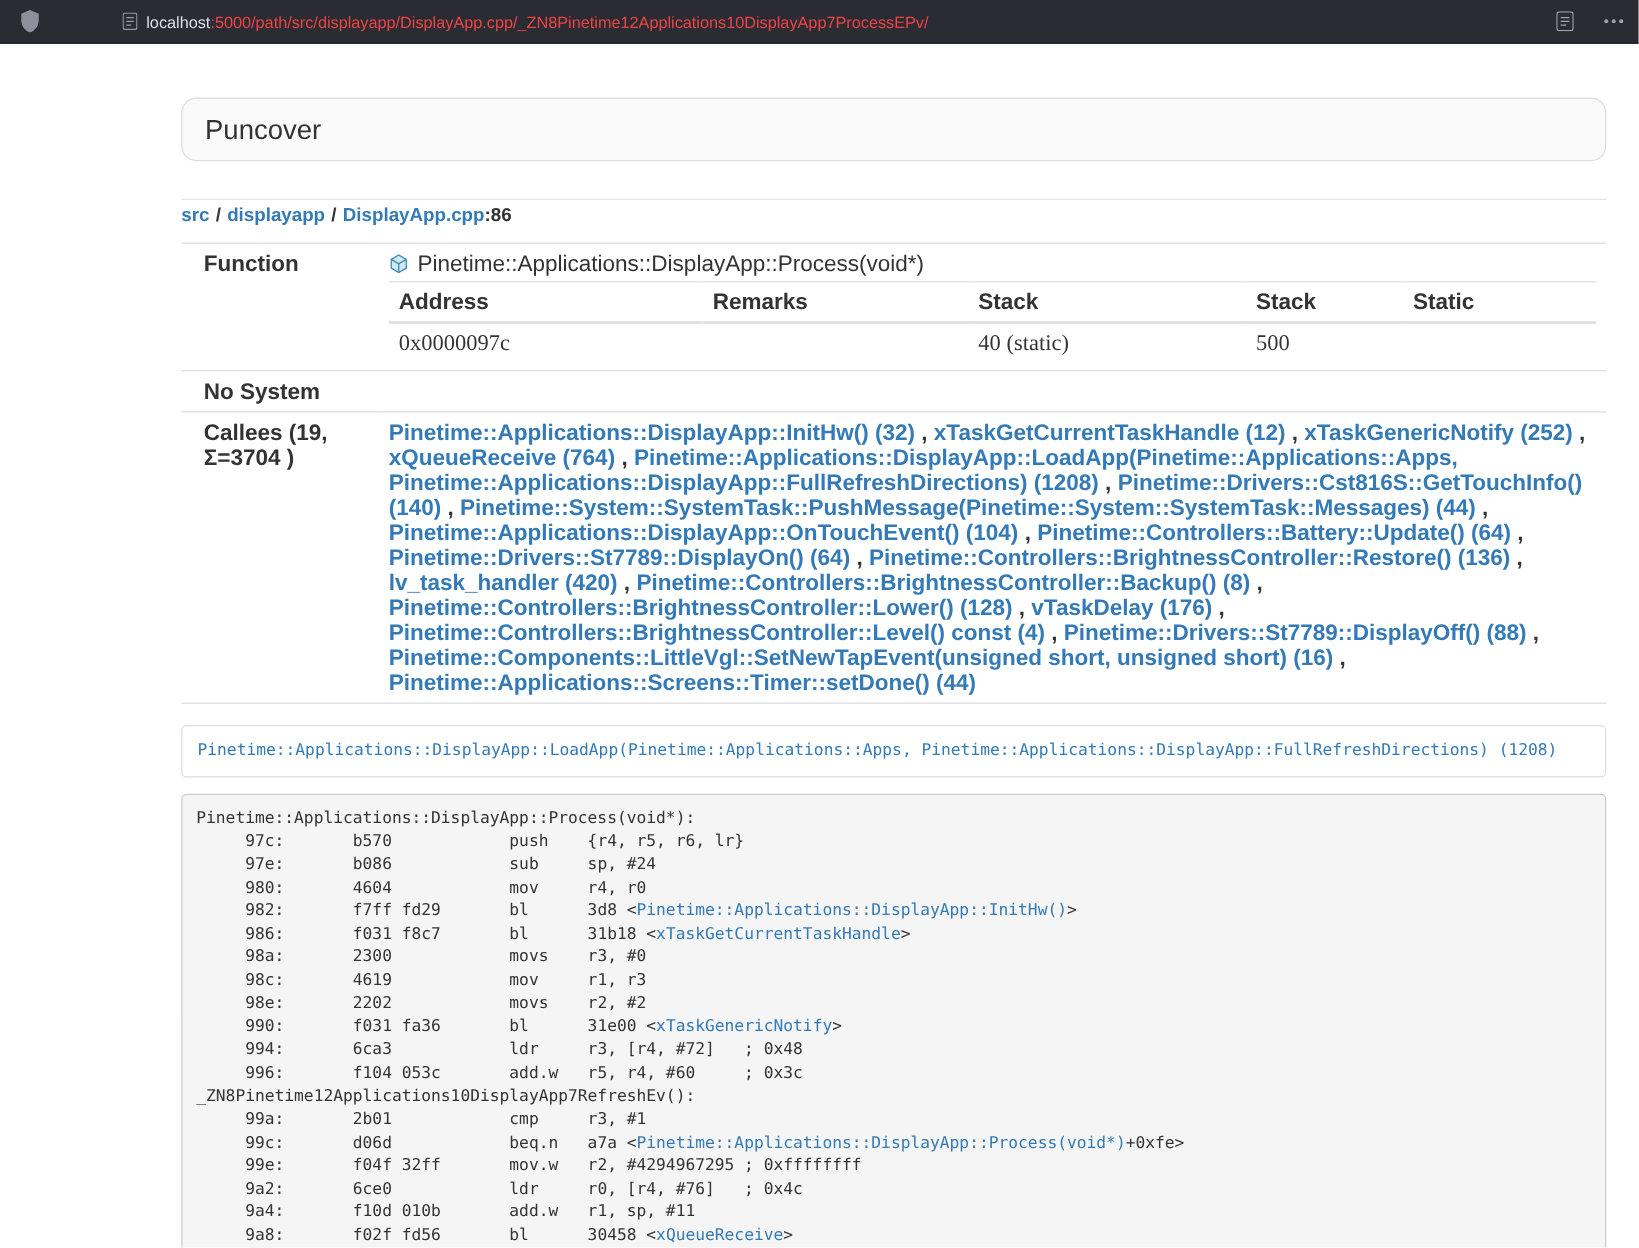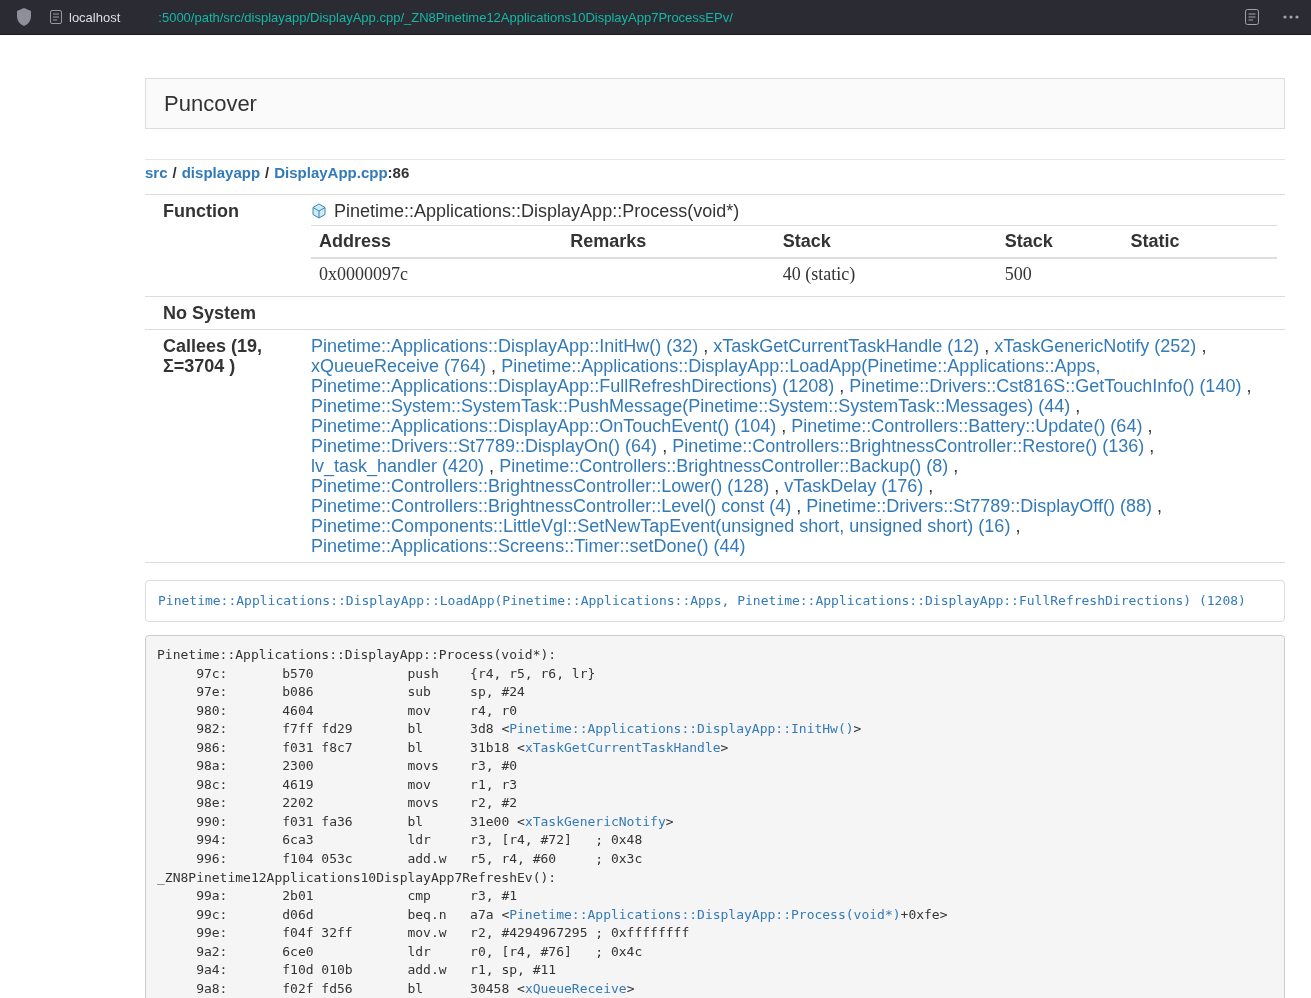--- a/index.html
+++ b/index.html
@@ -6,35 +6,35 @@
   html, body { margin: 0; padding: 0; }
   body {
     width: 1311px; height: 998px; overflow: hidden;
     background: #ffffff; color: #333;
     font-family: "Liberation Sans", sans-serif; font-size: 14px;
   }
 
   
   .browser-bar {
     height: 35px; background: #2b2b33; border-bottom: 1px solid #1c1c22;
-    display: flex; align-items: center; padding: 0 12px 0 16px;
+    display: flex; align-items: center; padding: 0 12px 0 16px; gap: 48px;
   }
   .browser-bar .shield { display: flex; margin-right: 18px; cursor: pointer; }
   .url-area { display: flex; align-items: center; flex: 1; min-width: 0; }
   .url-area .favicon { display: flex; margin-right: 7px; }
   .url-host { color: #dfdfe5; font-size: 13px; }
-  .url-path { color: #14b8a6; font-size: 13px; white-space: nowrap; overflow: hidden; padding-left: 38px; }
+  .url-path { color: #ef4444; font-size: 13px; white-space: nowrap; overflow: hidden; }
   .bar-right { display: flex; align-items: center; margin-left: auto; gap: 24px; }
   .bar-right span { display: flex; cursor: pointer; }
 
   
   .container { width: 1140px; margin-left: 145px; padding-top: 43px; }
 
   .title-box {
-    height: 51px; background: #fafafa; border: 1px solid #ddd; border-radius: 0;
+    height: 51px; background: #fafafa; border: 1px solid #ddd; border-radius: 12px;
     padding: 12px 18px; font-size: 22px; color: #333;
   }
   hr.divider { border: 0; border-top: 1px solid #e5e5e5; margin: 30px 0 0 0; }
 
   .breadcrumb { margin-top: 4px; font-size: 15px; font-weight: bold; }
   .breadcrumb a { color: #337ab7; text-decoration: none; }
   .breadcrumb .sep { color: #333; margin: 0 5px; font-weight: bold; }
   .breadcrumb .linenum { color: #333; }
 
   table.main-table {
@@ -53,21 +53,21 @@
 
   table.inner-table { width: 100%; border-collapse: collapse; margin-top: 4px; }
   table.inner-table th {
     text-align: left; font-weight: bold; padding: 6px 8px; line-height: 19px;
     border-top: 1px solid #ddd; border-bottom: 2px solid #ddd;
   }
   table.inner-table td { text-align: left; padding: 6px 8px; line-height: 19px; font-family: Liberation Serif, serif; }
   .col-address { width: 26%; margin-left: 42px; } .col-remarks { width: 22%; }
   .col-stack { width: 23%; } .col-code { width: 13%; } .col-static { width: 16%; }
 
-  .callees { line-height: 20px; }
+  .callees { line-height: 20px; font-weight: bold; }
   .callees a { color: #337ab7; text-decoration: none; }
 
   .highlight-box {
     margin-top: 17px; border: 1px solid #ddd; border-radius: 4px;
     padding: 11px 12px; background: #fff;
     font-family: "DejaVu Sans Mono", monospace; font-size: 13px; line-height: 18px;
   }
   .highlight-box a { color: #337ab7; text-decoration: none; }
 
   pre.code {

